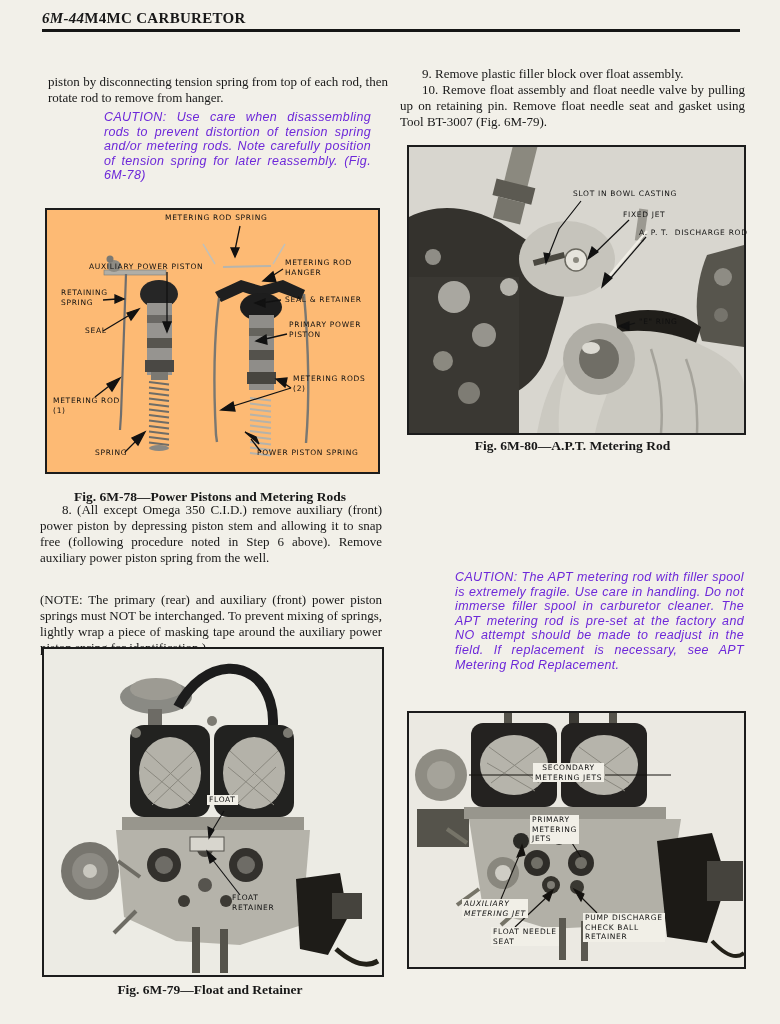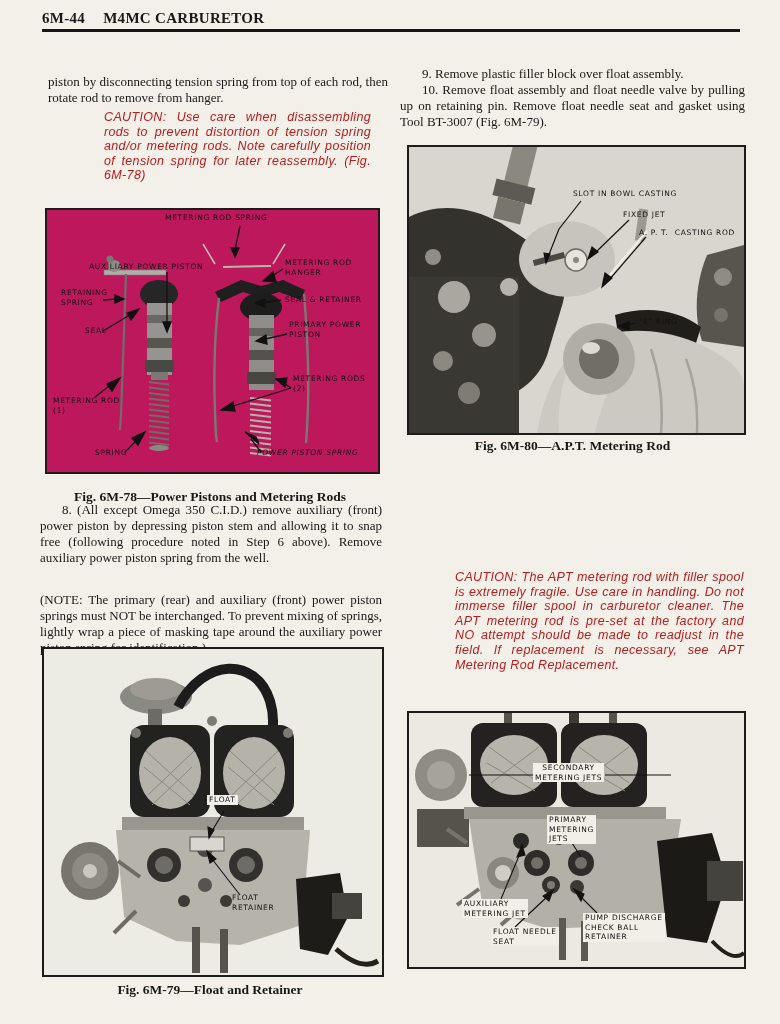--- a/index.html
+++ b/index.html
@@ -1,28 +1,28 @@
 <!DOCTYPE html>
 <html><head>
 <meta charset="utf-8">
 <style>
   html,body{margin:0;padding:0;background:#c9c7c0;}
   .page{position:relative;width:780px;height:1024px;background:#f2f0e9;overflow:hidden;
         font-family:"Liberation Serif",serif;color:#181818;}
   
   .hdr{position:absolute;left:42px;top:10px;width:700px;font-weight:bold;font-size:15px;letter-spacing:0.3px;}
-  .hdr-num{margin-right:18px;}
+  .hdr-num{font-style:italic;}
   .hdr-rule{position:absolute;left:42px;top:29px;width:698px;height:2.5px;background:#161616;}
   
   .body-text{position:absolute;font-size:13px;line-height:16px;text-align:justify;}
   .ind{text-indent:22px;}
   .caution{position:absolute;font-family:"Liberation Sans",sans-serif;font-style:italic;
-           font-size:12.5px;line-height:14.6px;text-align:justify;letter-spacing:0.35px;color:#b91c1c;}
+           font-size:12.5px;line-height:14.6px;text-align:justify;letter-spacing:0.35px;color:#6d28d9;}
   
-  .figbox{position:absolute;background:#be185d;border:2px solid #1c1c1c;}
+  .figbox{position:absolute;background:#fdba74;border:2px solid #1c1c1c;}
   .figbox svg{position:absolute;left:0;top:0;}
   .flabel{position:absolute;font-family:"DejaVu Sans",sans-serif;font-size:7.5px;line-height:9.5px;
           letter-spacing:0.7px;white-space:pre;color:#101010;}
   .flabel.bg{background:#f1efe7;padding:0 2px;}
   .flabel.ctr{text-align:center;}
   .figcap{position:absolute;font-weight:bold;font-size:13.5px;text-align:center;}
 </style>
 </head>
 <body>
 
@@ -126,21 +126,21 @@
     <span class="flabel" style="left:238px;top:48px;">METERING ROD
 HANGER</span>
     <span class="flabel" style="left:238px;top:85px;">SEAL &amp; RETAINER</span>
     <span class="flabel" style="left:242px;top:110px;">PRIMARY POWER
 PISTON</span>
     <span class="flabel" style="left:6px;top:186px;">METERING ROD
 (1)</span>
     <span class="flabel" style="left:48px;top:238px;">SPRING</span>
     <span class="flabel" style="left:246px;top:164px;">METERING RODS
 (2)</span>
-    <span class="flabel" style="left:210px;top:238px;font-style:italic;">POWER PISTON SPRING</span>
+    <span class="flabel" style="left:210px;top:238px;">POWER PISTON SPRING</span>
   </div>
   <div class="figcap" style="left:40px;top:477px;width:340px;margin-top:12px;">Fig. 6M-78—Power Pistons and Metering Rods</div>
 
   <p class="body-text ind" style="left:40px;top:502px;width:342px;margin:0;">8. (All except Omega 350 C.I.D.) remove auxiliary (front) power piston by depressing piston stem and allowing it to snap free (following procedure noted in Step 6 above). Remove auxiliary power piston spring from the well.</p>
   <p class="body-text" style="left:40px;top:592px;width:342px;margin:0;">(NOTE: The primary (rear) and auxiliary (front) power piston springs must NOT be interchanged. To prevent mixing of springs, lightly wrap a piece of masking tape around the auxiliary power piston spring for identification.)</p>
 
   <div class="figbox" style="left:42px;top:647px;width:338px;height:326px;">
     <svg width="338" height="326" viewBox="0 0 338 326">
       <rect x="0" y="0" width="338" height="326" fill="#ecebe4"></rect>
 
@@ -257,21 +257,21 @@
         <line x1="220" y1="73" x2="186" y2="106"></line>
           <polygon points="183,100 189,105 179,112"></polygon>
         <line x1="237" y1="90" x2="200" y2="133"></line>
           <polygon points="196,126 203,131 193,140"></polygon>
         <line x1="226" y1="176" x2="216" y2="179"></line>
           <polygon points="220,175 220,183 210,179"></polygon>
       </g>
     </svg>
     <span class="flabel" style="left:164px;top:42px;">SLOT IN BOWL CASTING</span>
     <span class="flabel" style="left:214px;top:63px;">FIXED JET</span>
-    <span class="flabel" style="left:230px;top:81px;">A. P. T.  CASTING ROD</span>
+    <span class="flabel" style="left:230px;top:81px;">A. P. T.  DISCHARGE ROD</span>
     <span class="flabel" style="left:230px;top:170px;">"E" RING</span>
   </div>
   <div class="figcap" style="left:400px;top:438px;width:345px;">Fig. 6M-80—A.P.T. Metering Rod</div>
 
   <p class="caution" style="left:455px;top:570px;width:289px;margin:0;">CAUTION: The APT metering rod with filler spool is extremely fragile. Use care in handling. Do not immerse filler spool in carburetor cleaner. The APT metering rod is pre-set at the factory and NO attempt should be made to readjust in the field. If replacement is necessary, see APT Metering Rod Replacement.</p>
 
   <div class="figbox" style="left:407px;top:711px;width:335px;height:254px;">
     <svg width="335" height="254" viewBox="0 0 335 254">
       <rect x="0" y="0" width="335" height="254" fill="#ebe9e2"></rect>
 
@@ -327,24 +327,24 @@
         <line x1="92" y1="186" x2="112" y2="138"></line>
           <polygon points="108,144 116,142 113,132"></polygon>
         <line x1="106" y1="214" x2="140" y2="182"></line>
           <polygon points="134,183 140,188 144,177"></polygon>
         <line x1="188" y1="200" x2="170" y2="182"></line>
           <polygon points="175,181 172,188 165,176"></polygon>
       </g>
     </svg>
     <span class="flabel bg ctr" style="left:124px;top:50px;">SECONDARY
 METERING JETS</span>
-    <span class="flabel bg" style="left:138px;top:102px;">PRIMARY
+    <span class="flabel bg" style="left:121px;top:102px;">PRIMARY
 METERING
 JETS</span>
-    <span class="flabel bg" style="left:53px;top:186px;">AUXILIARY
+    <span class="flabel bg" style="left:53px;top:186px;font-style:italic;">AUXILIARY
 METERING JET</span>
     <span class="flabel bg" style="left:82px;top:214px;">FLOAT NEEDLE
 SEAT</span>
     <span class="flabel bg" style="left:174px;top:200px;">PUMP DISCHARGE
 CHECK BALL
 RETAINER</span>
   </div>
 
 </div>
 

